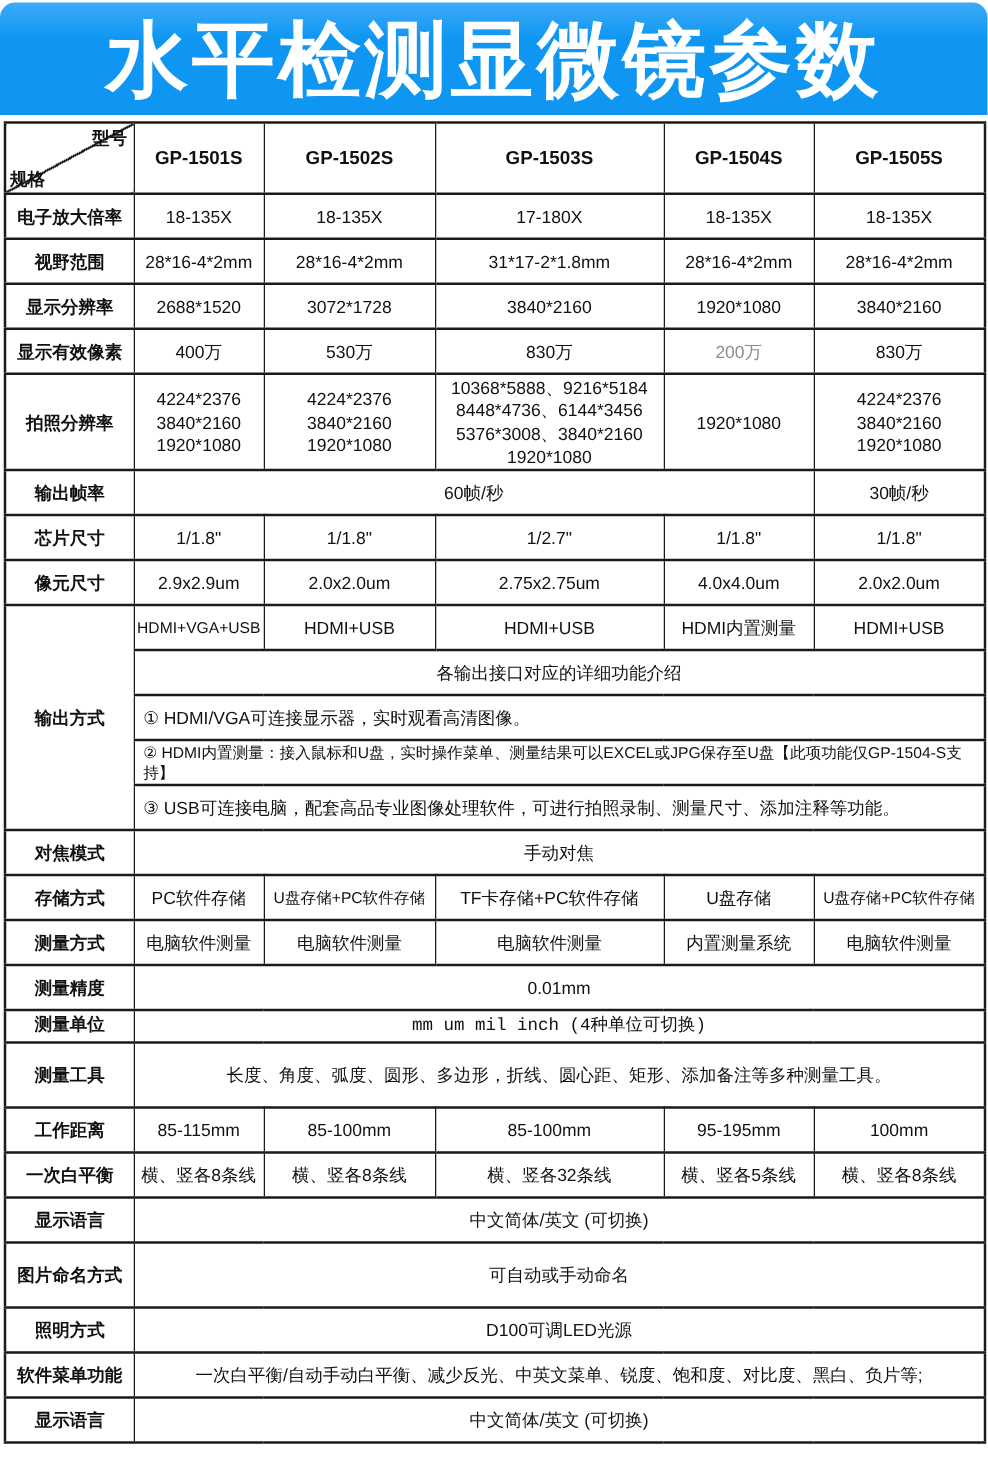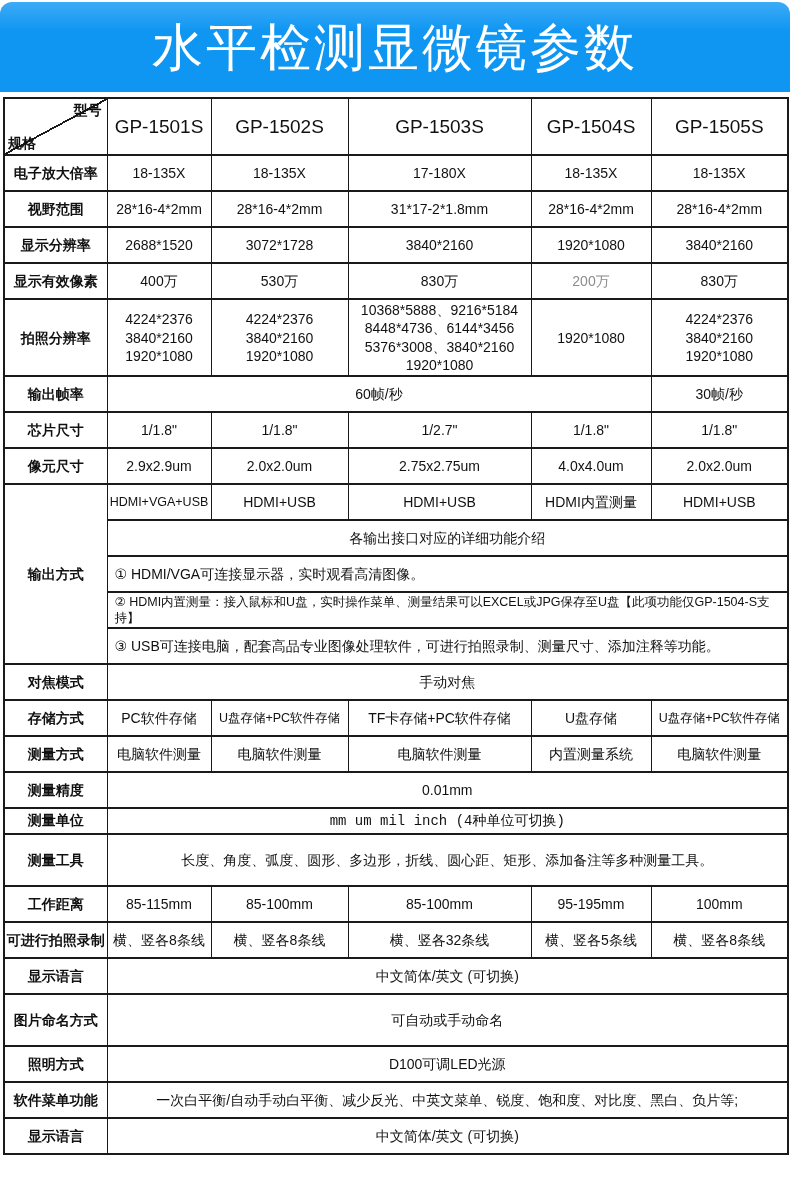--- a/index.html
+++ b/index.html
@@ -9,36 +9,36 @@
     -webkit-font-smoothing:antialiased;
   }
   
   .banner{
     position:absolute;left:0;top:2px;width:790px;height:90px;
     background:linear-gradient(180deg,#3dabf7 0%,#0f96f2 32%,#0f96f2 100%);
     border-radius:12px 12px 0 0;
     display:flex;align-items:center;justify-content:center;
   }
   .banner .title{
-    color:#ffffff;font-size:51px;font-weight:400;letter-spacing:3px;
+    color:#ffffff;font-size:66px;font-weight:700;letter-spacing:3px;
     margin:0;line-height:1;white-space:nowrap;
   }
   
   table.spec{
     position:absolute;left:3px;top:97px;width:784px;
     border-collapse:collapse;table-layout:fixed;
     border:2px solid #1a1a1a;
   }
   .spec th,.spec td{
     border:solid #1a1a1a;border-width:2px 1px;
     text-align:center;vertical-align:middle;
     font-size:14px;color:#111111;line-height:1.32;
     white-space:pre-line;padding:0 2px;overflow:hidden;
   }
-  .spec th.model{font-weight:400;font-size:19px;}
+  .spec th.model{font-weight:700;font-size:15px;}
   .spec th.rlabel{font-weight:700;font-size:14px;padding:0 1px;}
   .spec td.gray{color:#8c8c8c;}
   .spec td.tight{font-size:12.5px;padding:0;}
   .spec td.small{font-size:12.5px;}
   .spec td.left{text-align:left;padding-left:7px;}
   
   .spec th.corner{
     position:relative;padding:0;
     background-image:linear-gradient(to bottom right,
       transparent calc(50% - 0.9px),
@@ -202,21 +202,21 @@
       </tr>
       <tr style="height: 36px;">
         <th class="rlabel">工作距离</th>
         <td>85-115mm</td>
         <td>85-100mm</td>
         <td>85-100mm</td>
         <td>95-195mm</td>
         <td>100mm</td>
       </tr>
       <tr style="height: 36px;">
-        <th class="rlabel">可进行拍照录制</th>
+        <th class="rlabel">一次白平衡</th>
         <td>横、竖各8条线</td>
         <td>横、竖各8条线</td>
         <td>横、竖各32条线</td>
         <td>横、竖各5条线</td>
         <td>横、竖各8条线</td>
       </tr>
       <tr style="height: 36px;">
         <th class="rlabel">显示语言</th>
         <td colspan="5">中文简体/英文 (可切换)</td>
       </tr>

